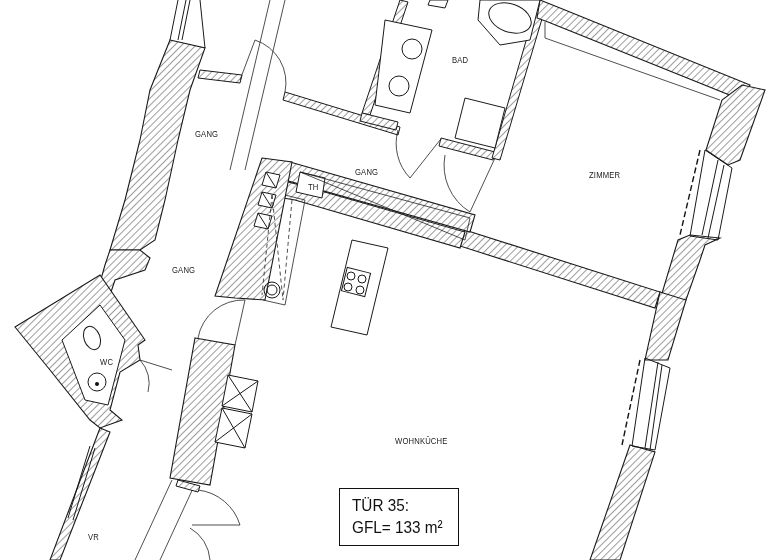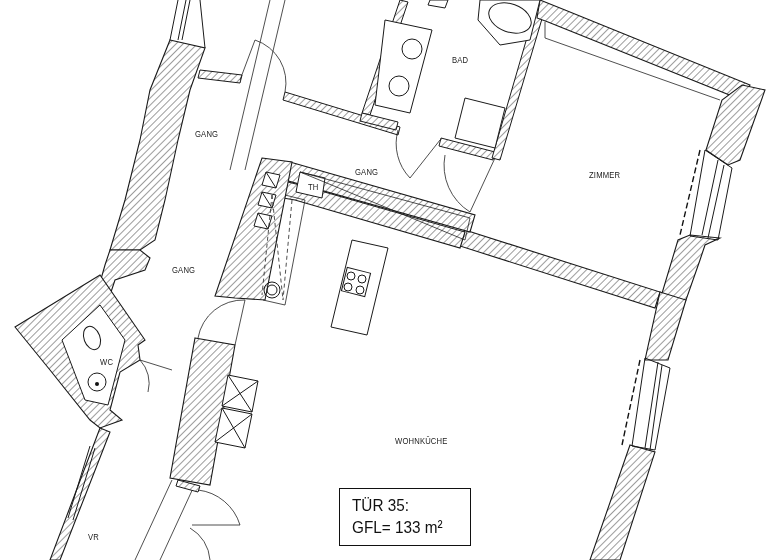--- a/index.html
+++ b/index.html
@@ -6,21 +6,21 @@
     body { width: 768px; height: 560px; overflow: hidden; position: relative; font-family: "DejaVu Sans", sans-serif; }
     #plan { position: absolute; left: 0; top: 0; width: 768px; height: 560px; }
     .wall { fill: url(#hatch); stroke: #1a1a1a; stroke-width: 1.1; }
     .thinwall { fill: url(#hatch); stroke: #1a1a1a; stroke-width: 1; }
     .line { fill: none; stroke: #1a1a1a; stroke-width: 1; }
     .thin { fill: none; stroke: #222; stroke-width: 0.8; }
     .dash { fill: none; stroke: #222; stroke-width: 0.8; stroke-dasharray: 4 3; }
     .wdash { fill: none; stroke: #111; stroke-width: 1.4; stroke-dasharray: 6 3; }
     .fix { fill: #fff; stroke: #1a1a1a; stroke-width: 1; }
     .room-label { position: absolute; font-family: "Liberation Sans", sans-serif; font-size: 9px; color: #222; letter-spacing: 0.2px; white-space: nowrap; transform: scaleX(0.85); transform-origin: left center; }
-    .info-box { position: absolute; left: 339px; top: 488px; width: 132px; height: 58px; border: 1.3px solid #111; background: #fff; box-sizing: border-box; padding: 6px 0 0 12px; }
+    .info-box { position: absolute; left: 339px; top: 488px; width: 120px; height: 58px; border: 1.3px solid #111; background: #fff; box-sizing: border-box; padding: 6px 0 0 12px; }
     .info-line { font-family: "Liberation Sans", sans-serif; font-size: 17px; line-height: 22px; color: #111; transform: scaleX(0.9); transform-origin: left center; white-space: nowrap; }
   </style>
 </head>
 <body>
 
 <svg id="plan" viewBox="0 0 768 560" xmlns="http://www.w3.org/2000/svg">
   <defs>
     <pattern id="hatch" patternUnits="userSpaceOnUse" width="5" height="5" patternTransform="rotate(45)">
       <rect width="5" height="5" fill="#ffffff"></rect>
       <line x1="0" y1="0" x2="0" y2="5" stroke="#222" stroke-width="0.9"></line>

